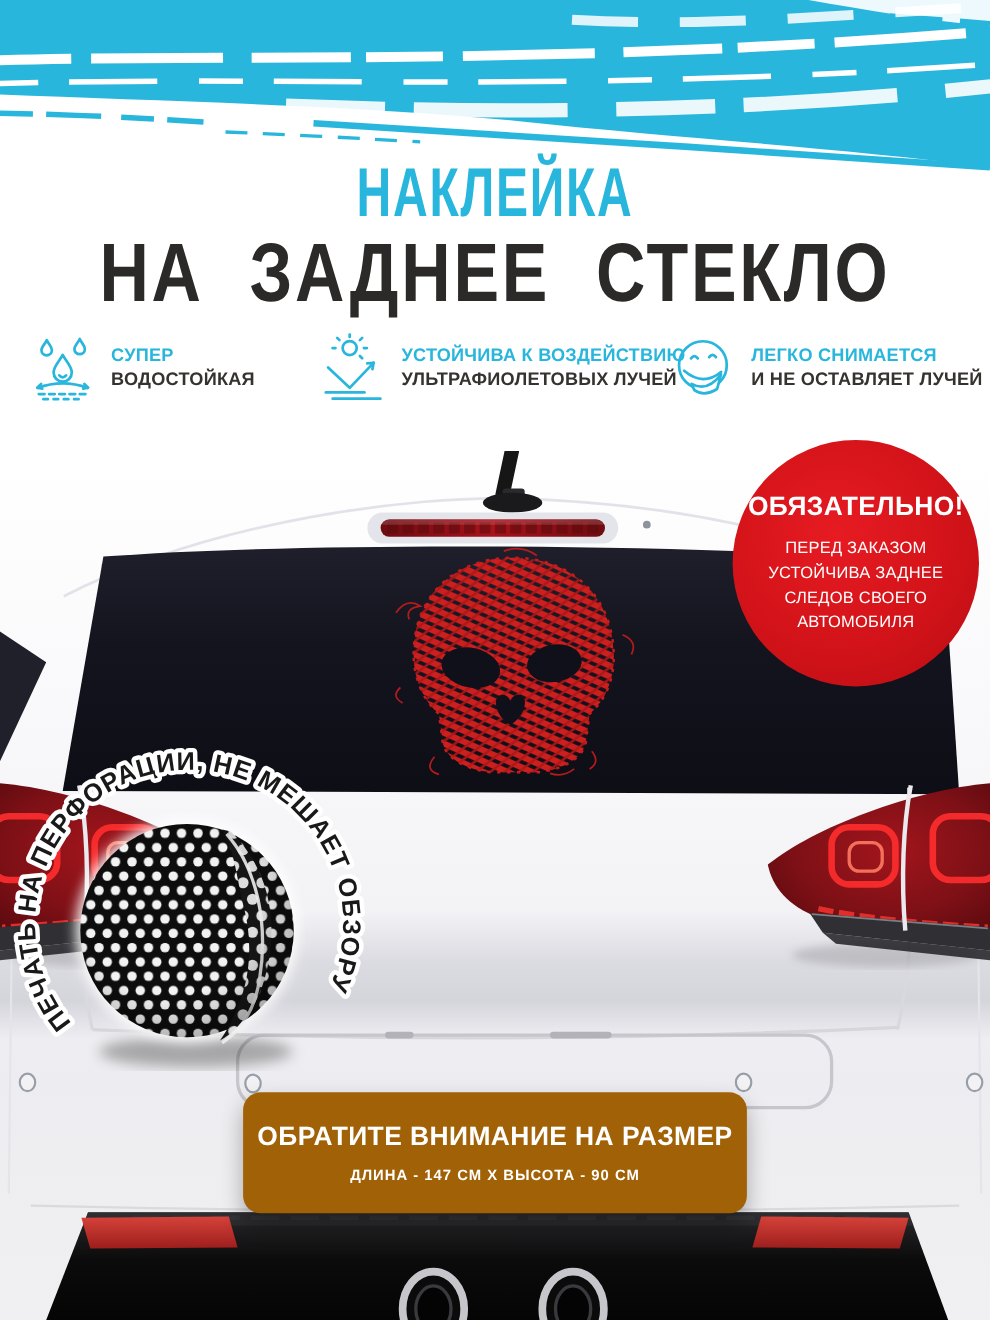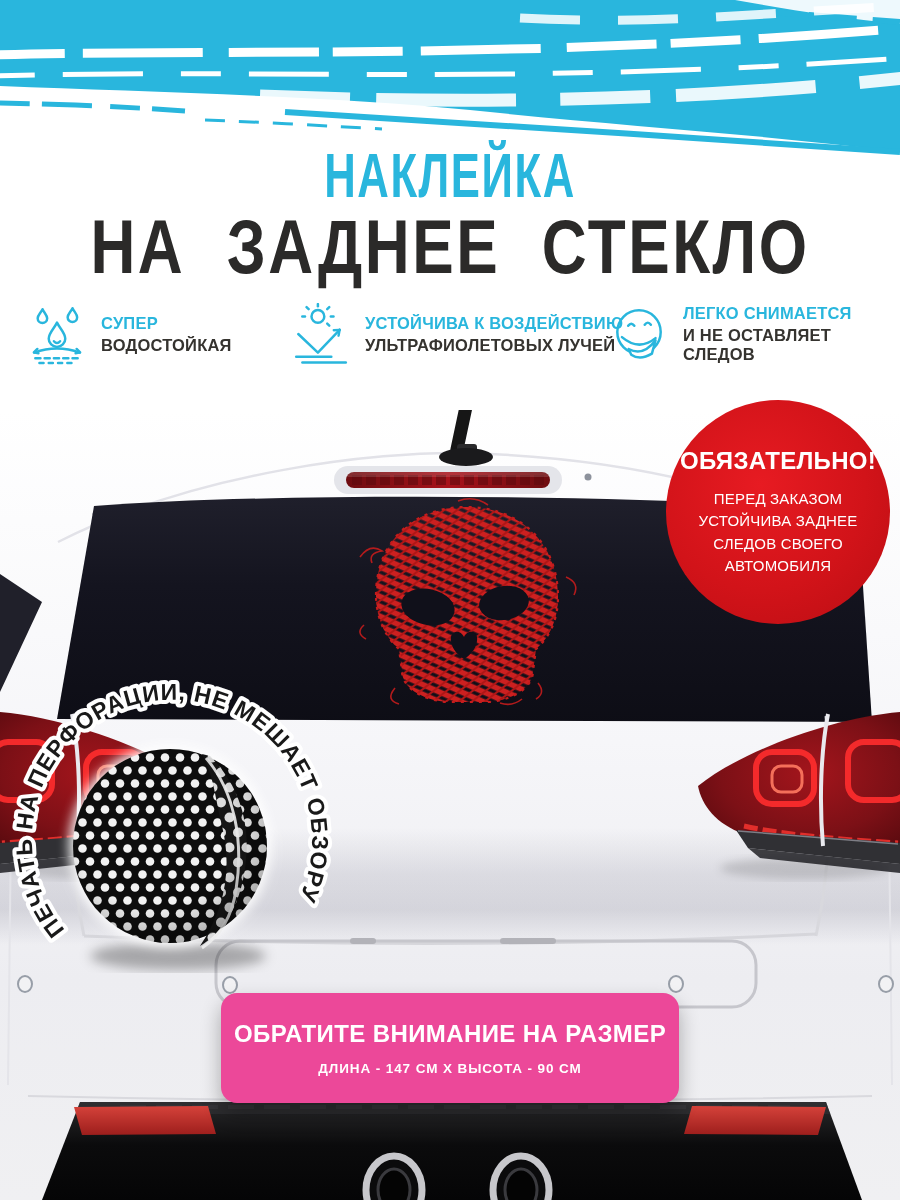--- a/index.html
+++ b/index.html
@@ -32,21 +32,21 @@
     left:666px;top:400px;width:224px;height:224px;border-radius:50%;
     background:radial-gradient(circle at 42% 38%,#e71b22 0%,#d21319 55%,#b90d13 100%);
     display:flex;flex-direction:column;align-items:center;justify-content:center;
     color:#fff;text-align:center;z-index:30;
   }
   .warning-badge .bt{font-size:24px;font-weight:bold;letter-spacing:.3px;margin-bottom:13px;}
   .warning-badge .bl{font-size:15px;font-weight:normal;line-height:1.5;letter-spacing:.2px;}
   
   .size-panel{
     left:221px;top:993px;width:458px;height:110px;border-radius:16px;
-    background:#ec4899;box-shadow:0 10px 20px rgba(0,0,0,.3);
+    background:#a16207;box-shadow:0 10px 20px rgba(0,0,0,.3);
     display:flex;flex-direction:column;align-items:center;justify-content:center;
     gap:13px;color:#fff;z-index:40;text-align:center;
   }
   .size-panel .st{font-size:24px;font-weight:bold;letter-spacing:.4px;}
   .size-panel .sd{font-size:13.5px;font-weight:bold;letter-spacing:.9px;}
   svg{display:block;}
 </style>
 </head>
 <body>
 
@@ -110,21 +110,21 @@
   <div class="feature" style="left:608px;">
     <svg class="fi" viewBox="0 0 60 60" fill="none" stroke="#29b6dd" stroke-width="2.4" stroke-linecap="round" stroke-linejoin="round">
       <circle cx="30" cy="28" r="21"></circle>
       <path d="M19.5,22 q3,-4 6,0"></path>
       <path d="M35.5,21 q3,-4 6,0"></path>
       <path d="M13.5,33 Q30,47 46,34"></path>
       <path d="M20,44.5 Q34,52 46,36 L42.5,49 Q31,56 22.5,50 Z" fill="#ffffff"></path>
     </svg>
     <div class="txt">
       <span class="l1">ЛЕГКО СНИМАЕТСЯ</span>
-      <span class="l2">И НЕ ОСТАВЛЯЕТ СЛЕДОВ</span>
+      <span class="l2">И НЕ ОСТАВЛЯЕТ ЛУЧЕЙ</span>
     </div>
   </div>
 
   <svg class="abs" style="left:0;top:410px" width="900" height="790" viewBox="0 410 900 790">
     <defs>
       <linearGradient id="bgGrad" x1="0" y1="410" x2="0" y2="1200" gradientUnits="userSpaceOnUse">
         <stop offset="0" stop-color="#ffffff"></stop>
           <stop offset=".42" stop-color="#f6f6f9"></stop>
         <stop offset=".72" stop-color="#ededf1"></stop>
           <stop offset="1" stop-color="#f0f0f2"></stop>

